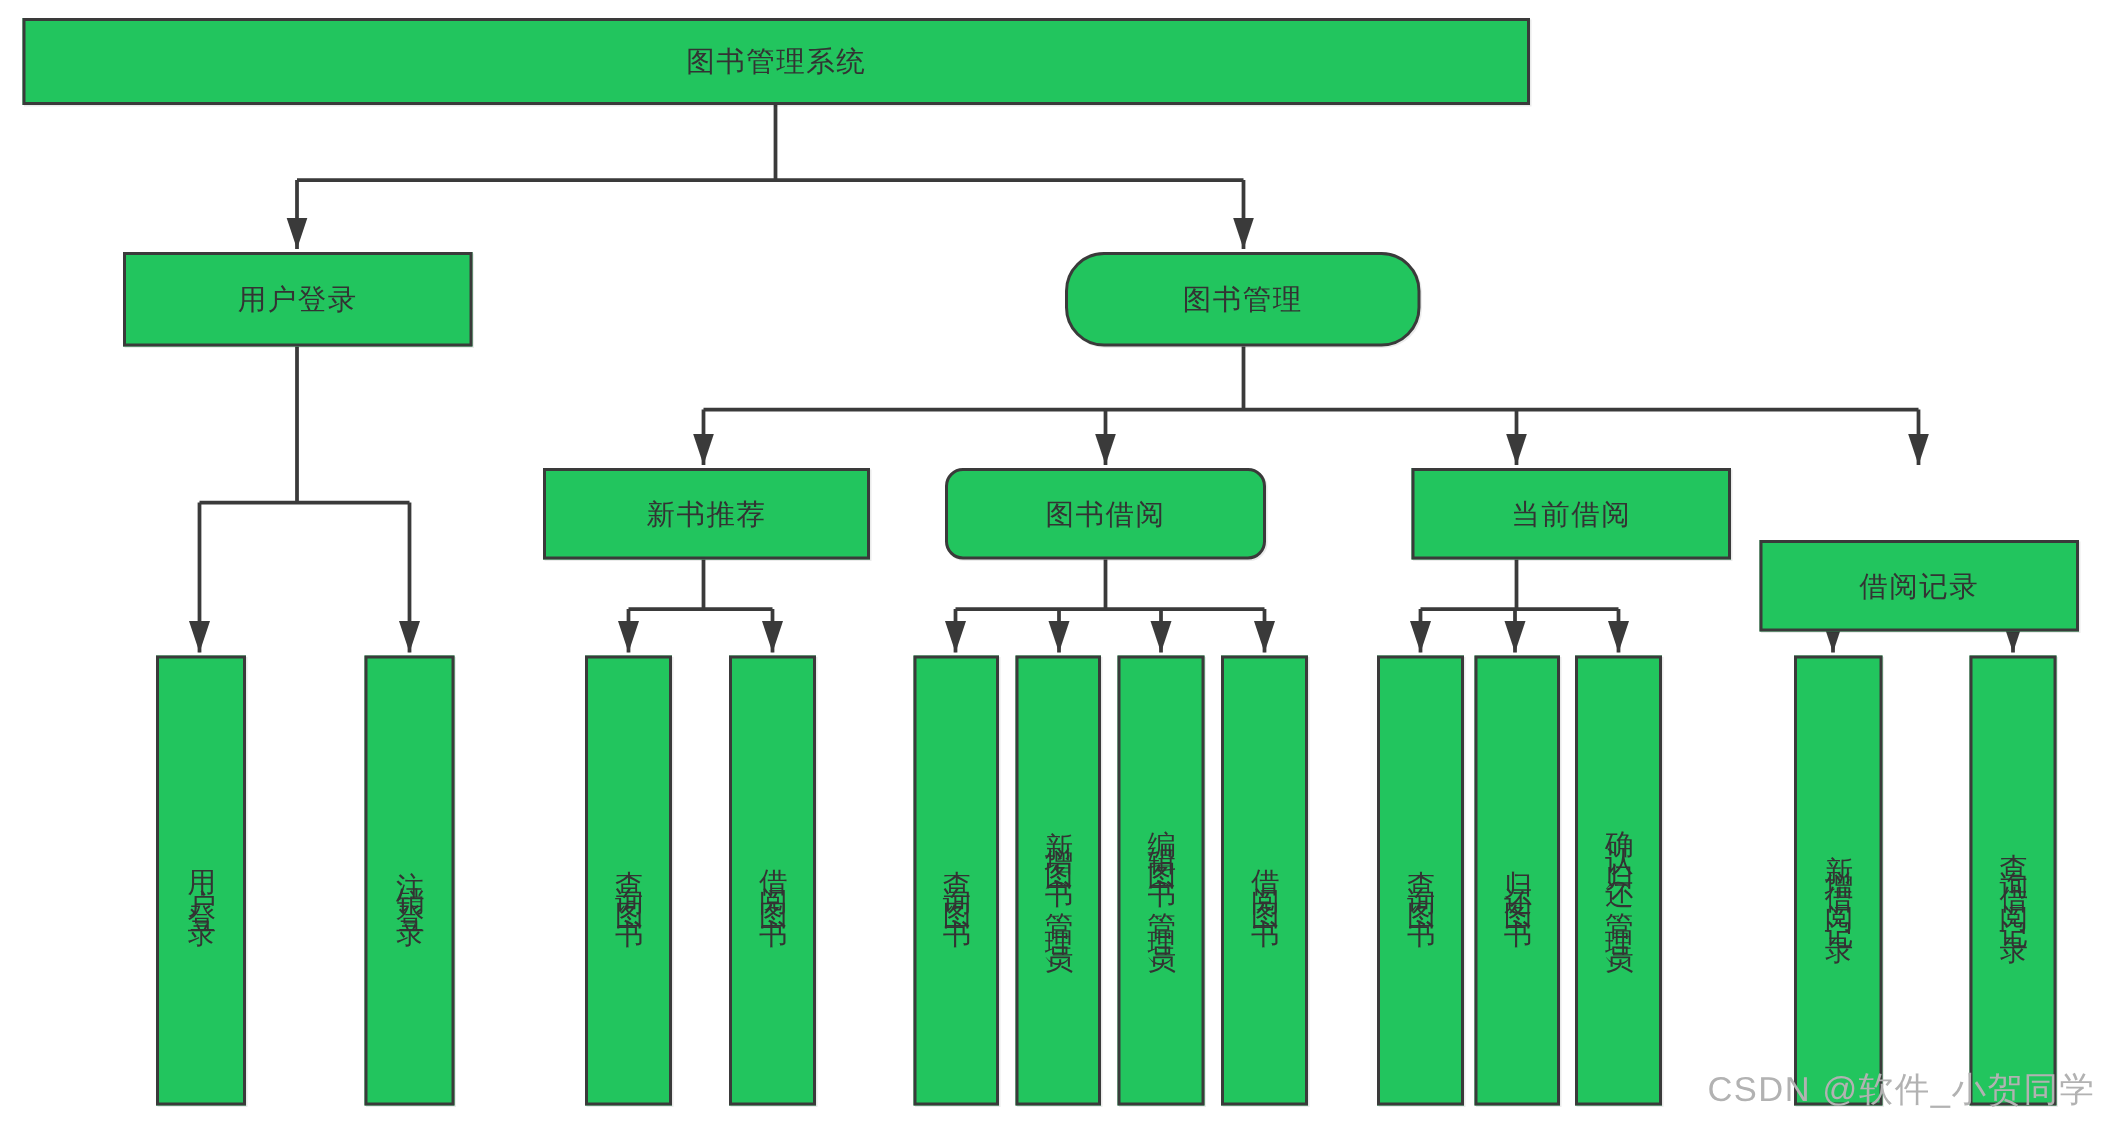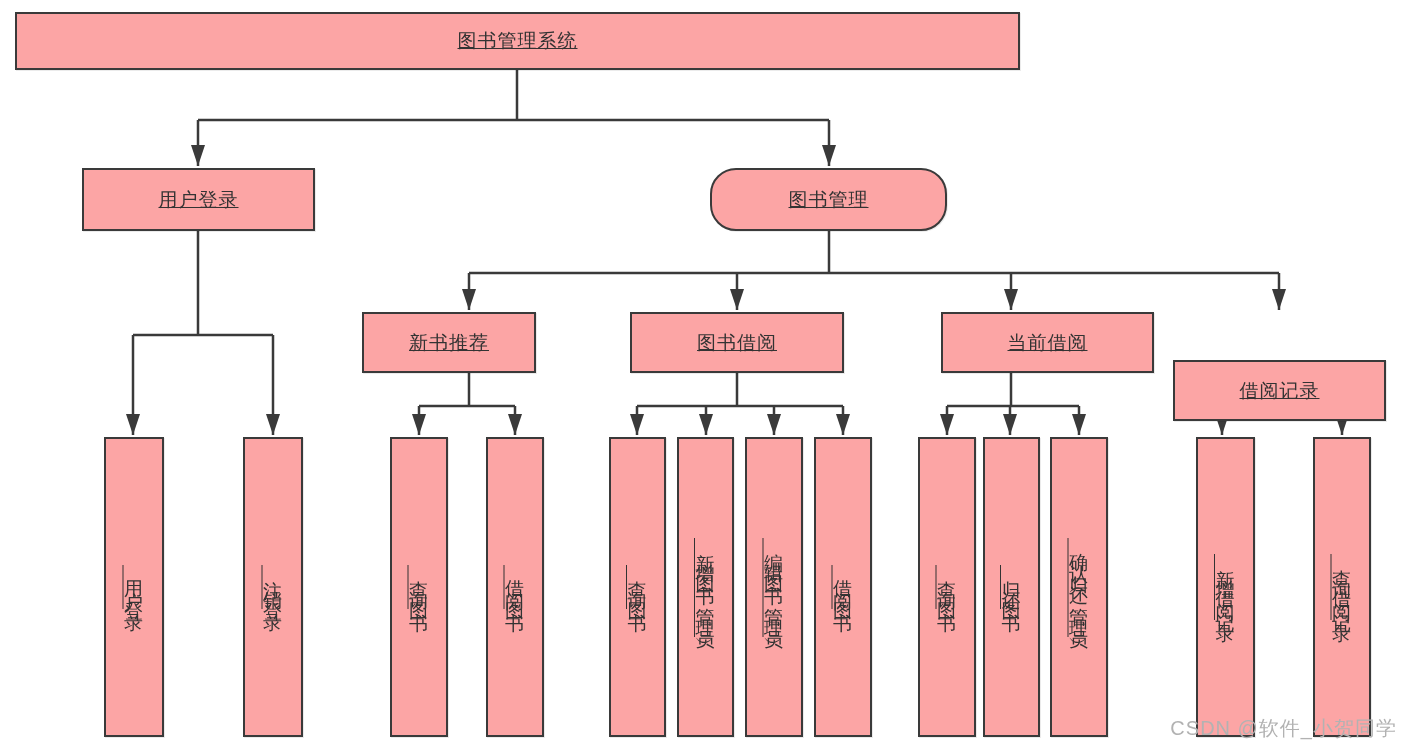--- a/index.html
+++ b/index.html
@@ -8,37 +8,36 @@
     --watermark:#b2b2b2;
   }
   html,body{margin:0;padding:0;background:#ffffff;}
   body{
     width:1405px;height:747px;position:relative;overflow:hidden;
     font-family:"Liberation Sans","DejaVu Sans",sans-serif;
   }
   .stage{position:absolute;inset:0;}
   svg.connectors{position:absolute;left:0;top:0;pointer-events:none;}
   .node{
-    position:absolute;box-sizing:border-box;background:#fca5a5;
+    position:absolute;box-sizing:border-box;background:#22c55e;
     border:2.5px solid var(--line);
     display:flex;align-items:center;justify-content:center;
     color:var(--text);
     box-shadow:1px 1px 0 rgba(0,0,0,0.08);
-    text-decoration:underline;
   }
   .hlabel{font-size:19px;letter-spacing:1px;white-space:nowrap;}
   .vnode{padding:4px 0;}
   .vlabel{
     writing-mode:vertical-rl;text-orientation:mixed;
     font-size:19px;letter-spacing:11px;line-height:1;
     white-space:nowrap;
   }
   .watermark{
     position:absolute;right:8px;bottom:5px;
-    font-size:20px;color:var(--watermark);letter-spacing:1px;
+    font-size:23px;color:var(--watermark);letter-spacing:1px;
     white-space:nowrap;
   }
 </style>
 </head>
 <body>
 
 <div class="stage">
 
   <svg class="connectors" width="1405" height="747" viewBox="0 0 1405 747">
     <defs>
@@ -87,24 +86,24 @@
     <span class="hlabel">图书管理系统</span>
   </div>
 
   <div class="node" style="left:82px;top:168px;width:233px;height:63px;">
     <span class="hlabel">用户登录</span>
   </div>
   <div class="node" style="left:710px;top:168px;width:237px;height:63px;border-radius:26px;">
     <span class="hlabel">图书管理</span>
   </div>
 
-  <div class="node" style="left:362px;top:312px;width:174px;height:61px;">
+  <div class="node" style="left:362px;top:312px;width:218px;height:61px;">
     <span class="hlabel">新书推荐</span>
   </div>
-  <div class="node" style="left:630px;top:312px;width:214px;height:61px;">
+  <div class="node" style="left:630px;top:312px;width:214px;height:61px;border-radius:12px;">
     <span class="hlabel">图书借阅</span>
   </div>
   <div class="node" style="left:905px;top:312px;width:213px;height:61px;margin-left:36px;">
     <span class="hlabel">当前借阅</span>
   </div>
   <div class="node" style="left:1173px;top:312px;width:213px;height:61px;margin-top:48px;">
     <span class="hlabel">借阅记录</span>
   </div>
 
   <div class="node vnode" style="left:104px;top:437px;width:60px;height:300px;">

